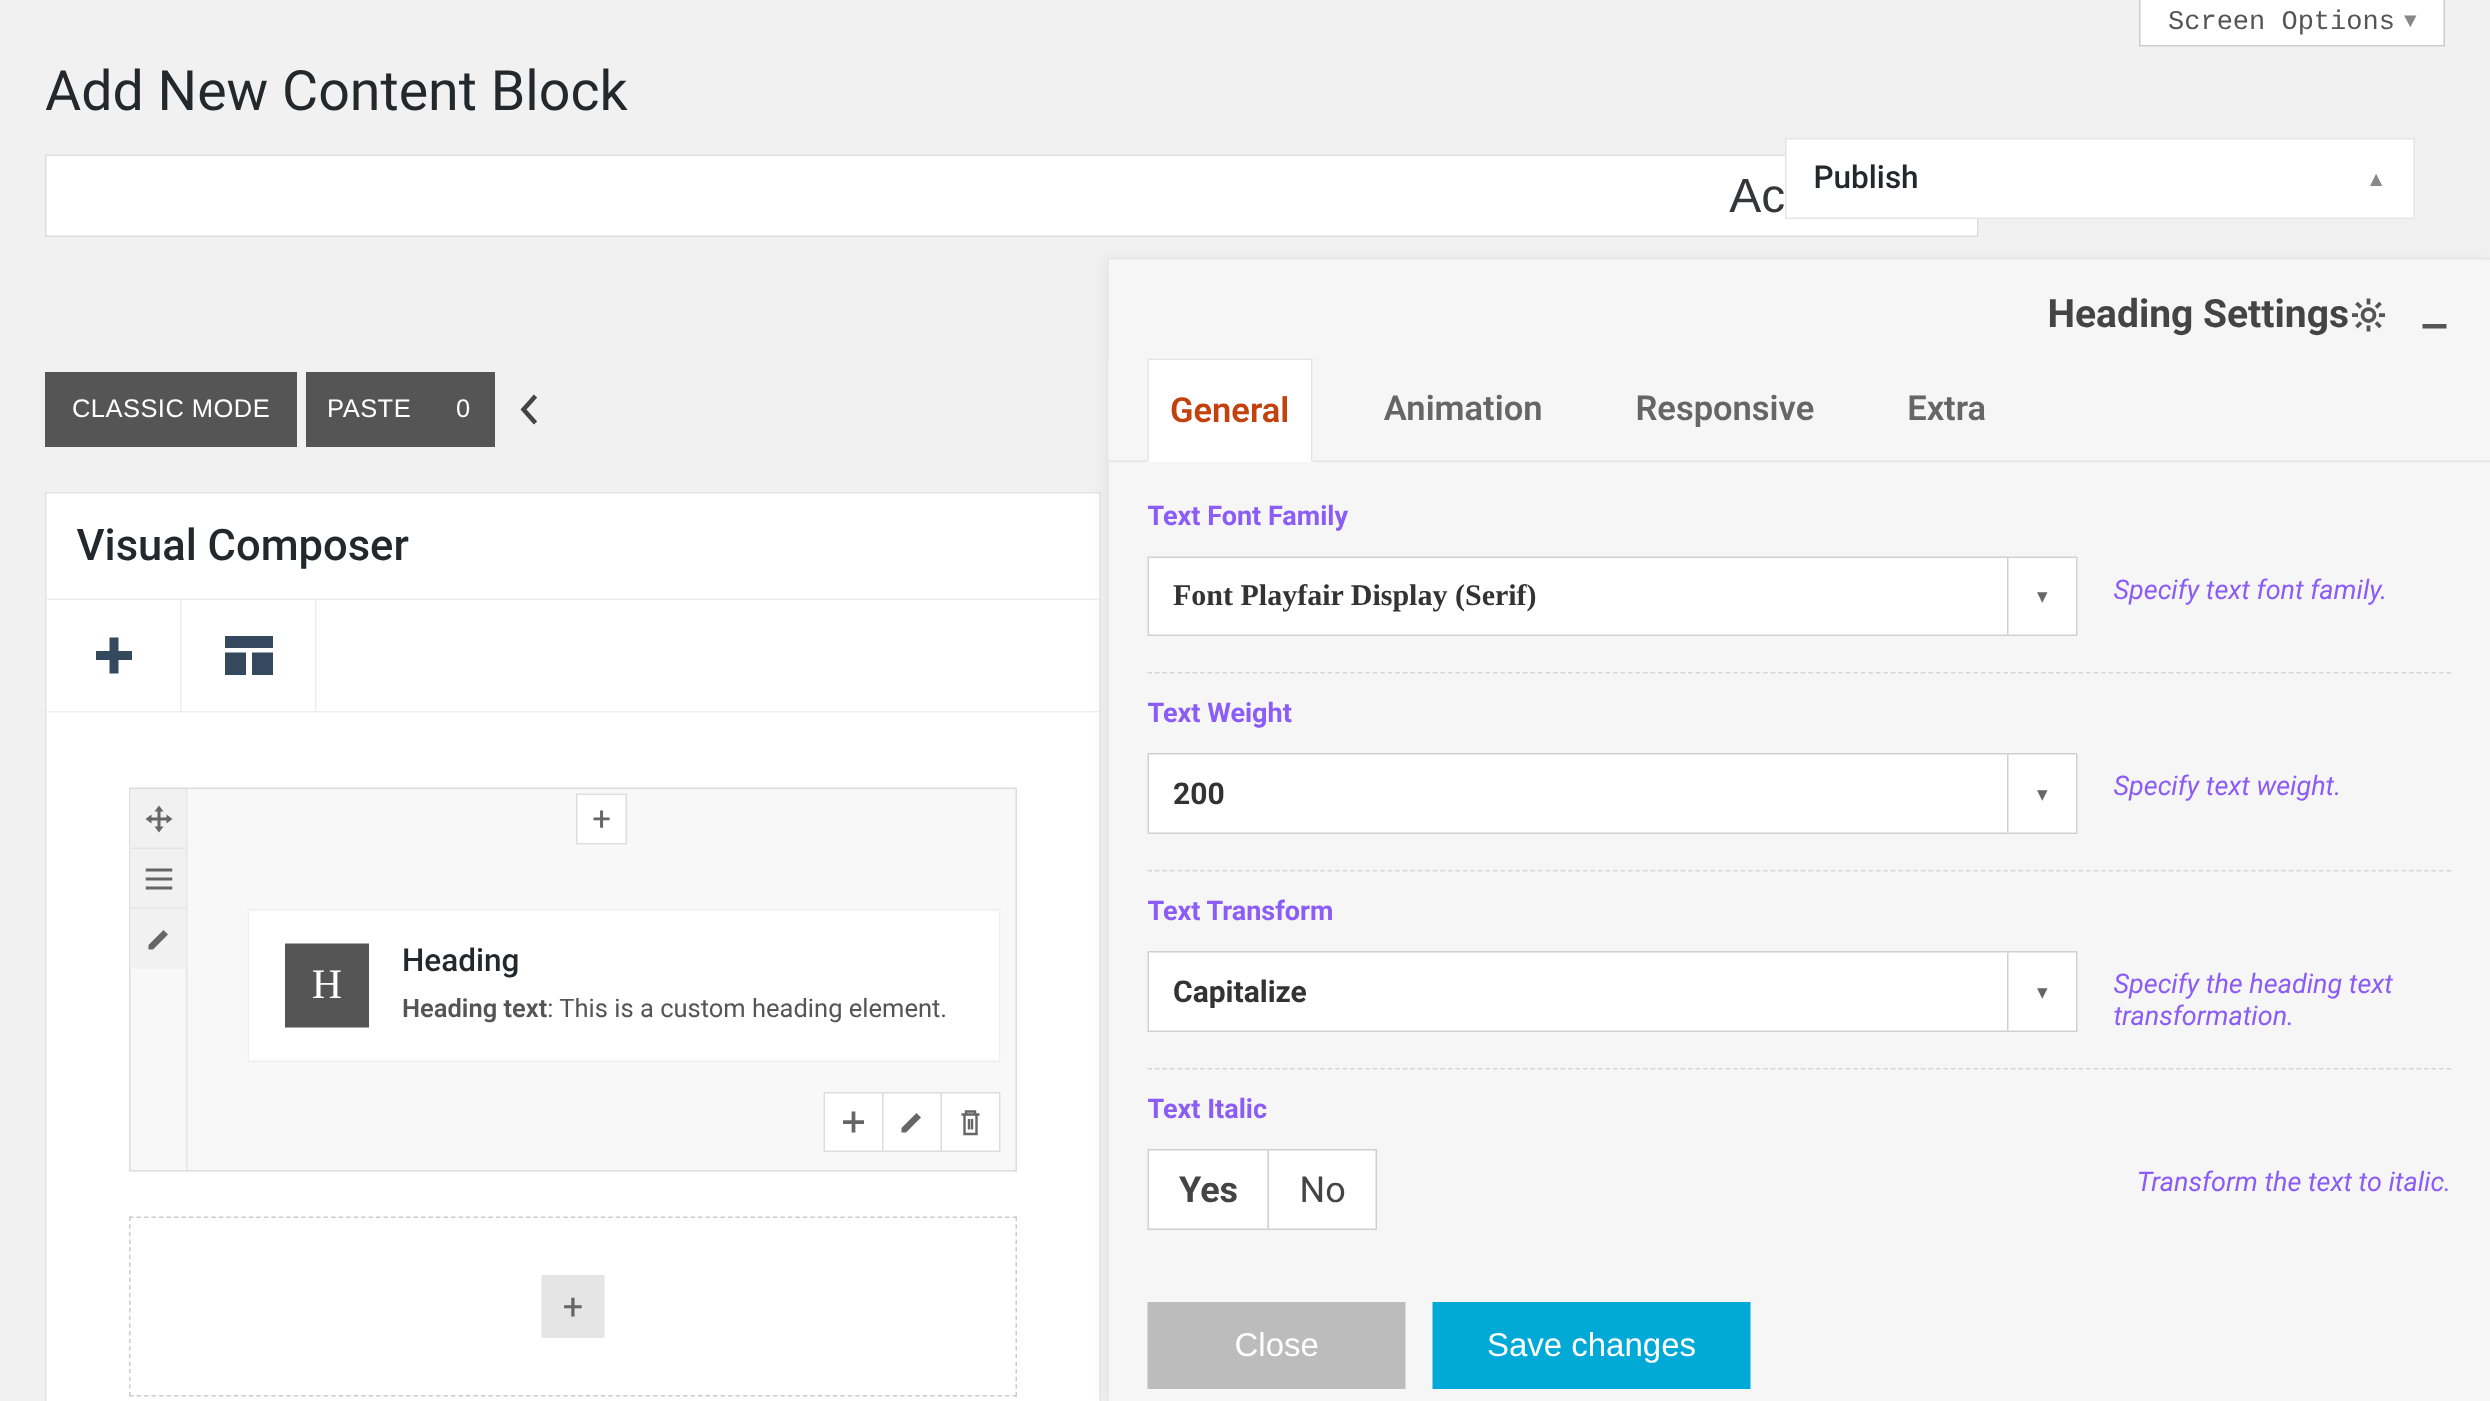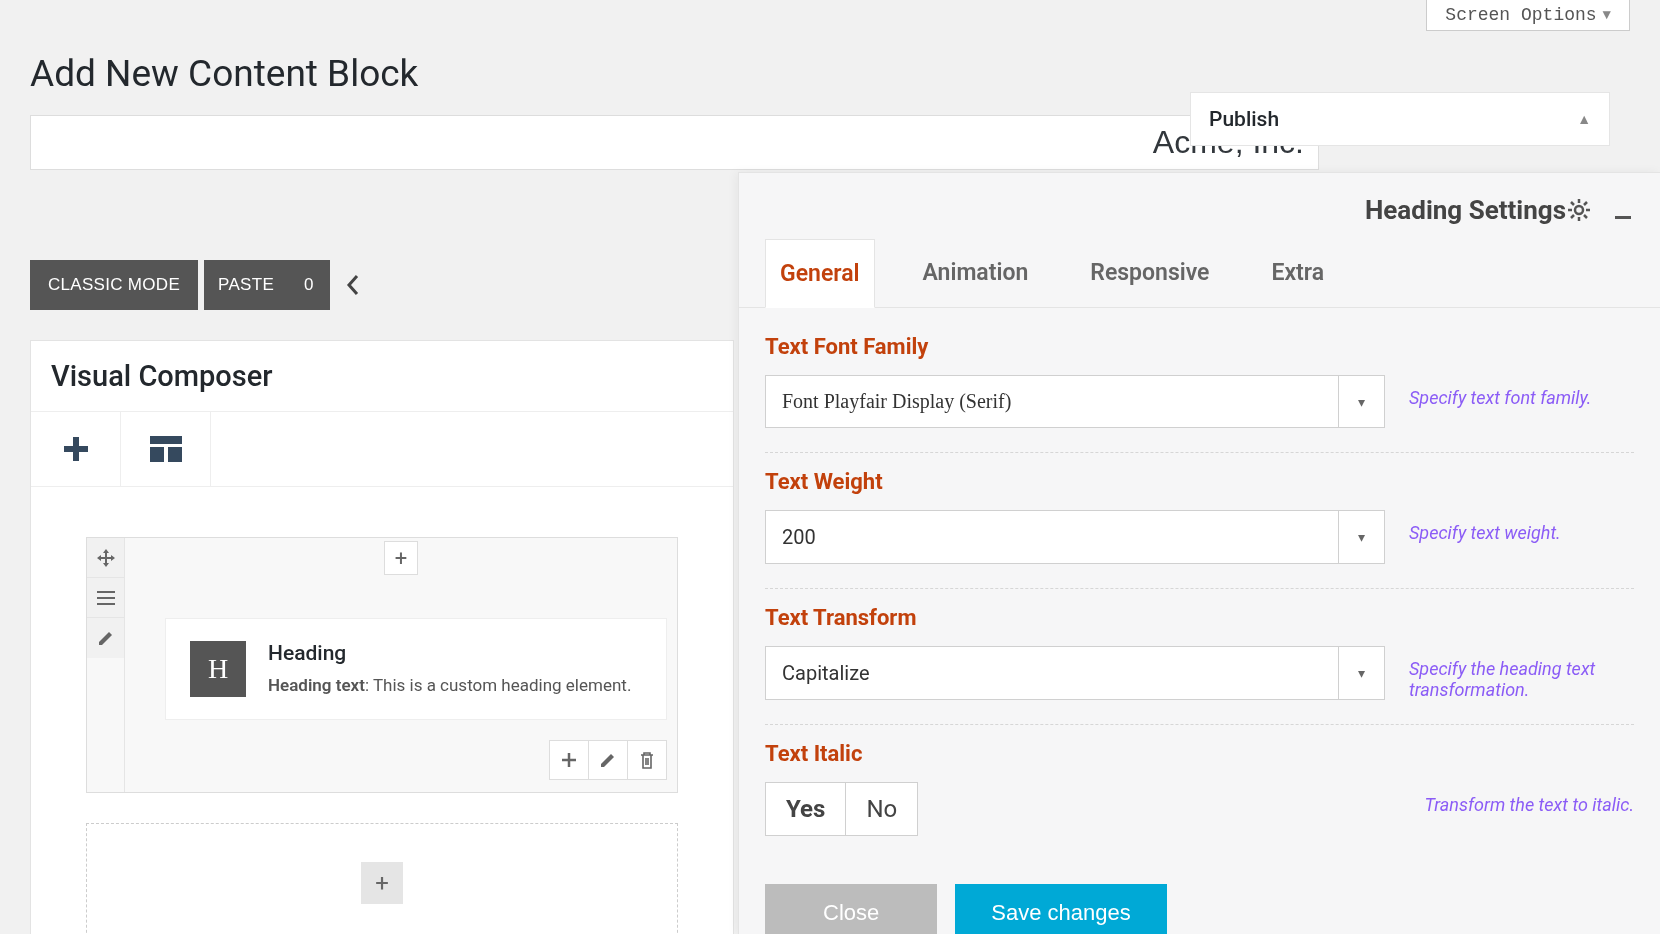--- a/index.html
+++ b/index.html
@@ -32,21 +32,20 @@
       font-family: Liberation Mono, monospace;
     }
     .screen-options .tri { font-size: 14px; color:#888; }
 
     
     .page-title {
       padding: 40px 30px 20px 30px;
       font-size: 37px;
       font-weight: 400;
       color: #23282d;
-      margin-top: 12px;
     }
 
     
     .title-input {
       margin: 0 30px;
       width: 1289px;
       padding: 8px 14px;
       font-size: 32px;
       border: 1px solid #ddd;
       background: #fff;
@@ -256,37 +255,38 @@
       text-align:center;
     }
     .sp-body {
       padding: 10px 26px 30px 26px;
     }
     .field-group {
       padding: 16px 0 24px 0;
       border-bottom: 1px dashed #d6d6d6;
     }
     .field-label {
-      font-size: 22px;
+      font-size: 18px;
       font-weight: 700;
-      color: #c2410c;
+      color: #8b5cf6;
       margin-bottom: 16px;
     }
     .field-row { display:flex; align-items:flex-start; gap: 24px;}
     .select-box {
       flex: 0 0 620px;
       display:flex;
       border:1px solid #d0d0d0;
       background:#fff;
     }
     .select-box .sel-val {
       flex:1;
       padding: 14px 16px;
       font-size: 20px;
       color:#333;
+      font-weight:bold;
     }
     .select-box .sel-arrow {
       width: 46px;
       border-left:1px solid #d0d0d0;
       display:flex; align-items:center; justify-content:center;
       color:#666;
     }
     .field-help {
       font-size: 18px;
       font-style: italic;

